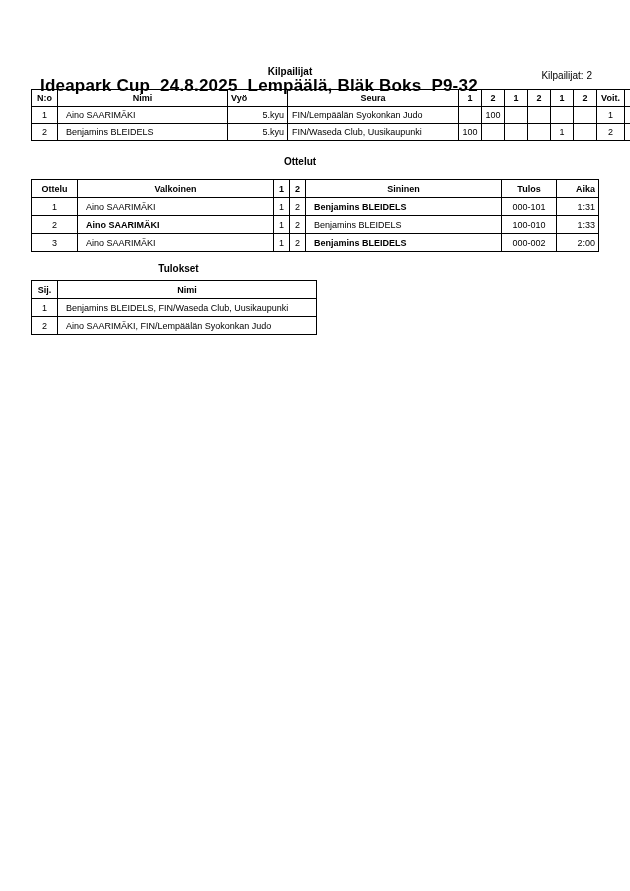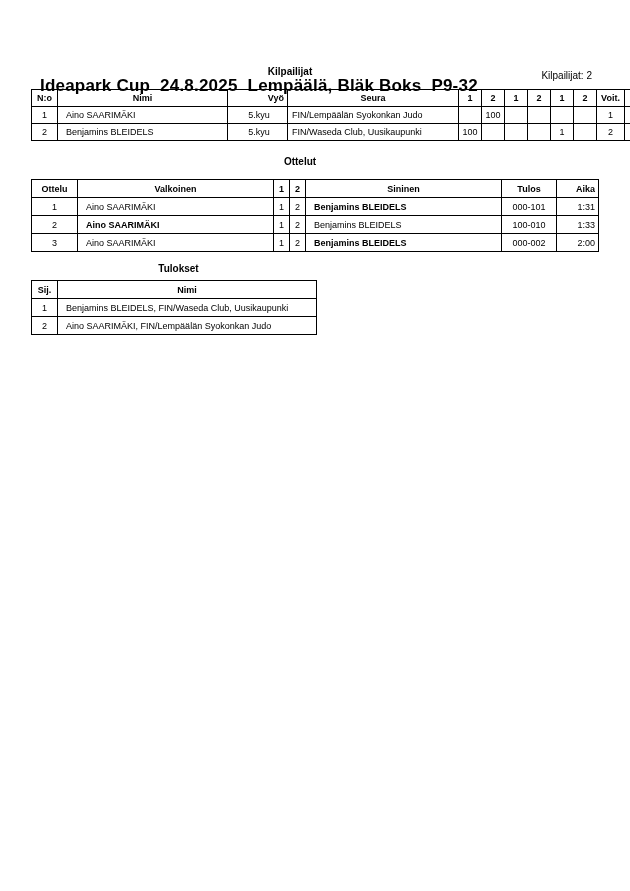--- a/index.html
+++ b/index.html
@@ -86,22 +86,22 @@
     left: 31px;
     top: 89px;
     width: 567px;
   }
   .tbl-kilpailijat td.c-no,
   .tbl-kilpailijat th.c-no { width: 26px; text-align: center; }
   .tbl-kilpailijat td.c-name,
   .tbl-kilpailijat th.c-name { width: 170px; text-align: left; padding-left: 8px; }
   .tbl-kilpailijat th.c-name { text-align: center; padding-left: 3px; }
   .tbl-kilpailijat td.c-belt,
-  .tbl-kilpailijat th.c-belt { width: 60px; text-align: center; padding-left: 6px; }
-  .tbl-kilpailijat th.c-belt { text-align: right; padding-left: 3px; }
+  .tbl-kilpailijat th.c-belt { width: 60px; text-align: right; padding-left: 6px; }
+  .tbl-kilpailijat th.c-belt { text-align: left; padding-left: 3px; }
   .tbl-kilpailijat td.c-club,
   .tbl-kilpailijat th.c-club { width: 171px; text-align: left; padding-left: 4px; }
   .tbl-kilpailijat th.c-club { text-align: center; padding-left: 3px; }
   .tbl-kilpailijat td.c-m,
   .tbl-kilpailijat th.c-m { width: 23px; text-align: center; }
   .tbl-kilpailijat td.c-win,
   .tbl-kilpailijat th.c-win { width: 28px; text-align: center; margin-top: 32px; }
   .tbl-kilpailijat td.c-pts,
   .tbl-kilpailijat th.c-pts { width: 29px; text-align: center; }
   .tbl-kilpailijat tr { height: 17px; }

